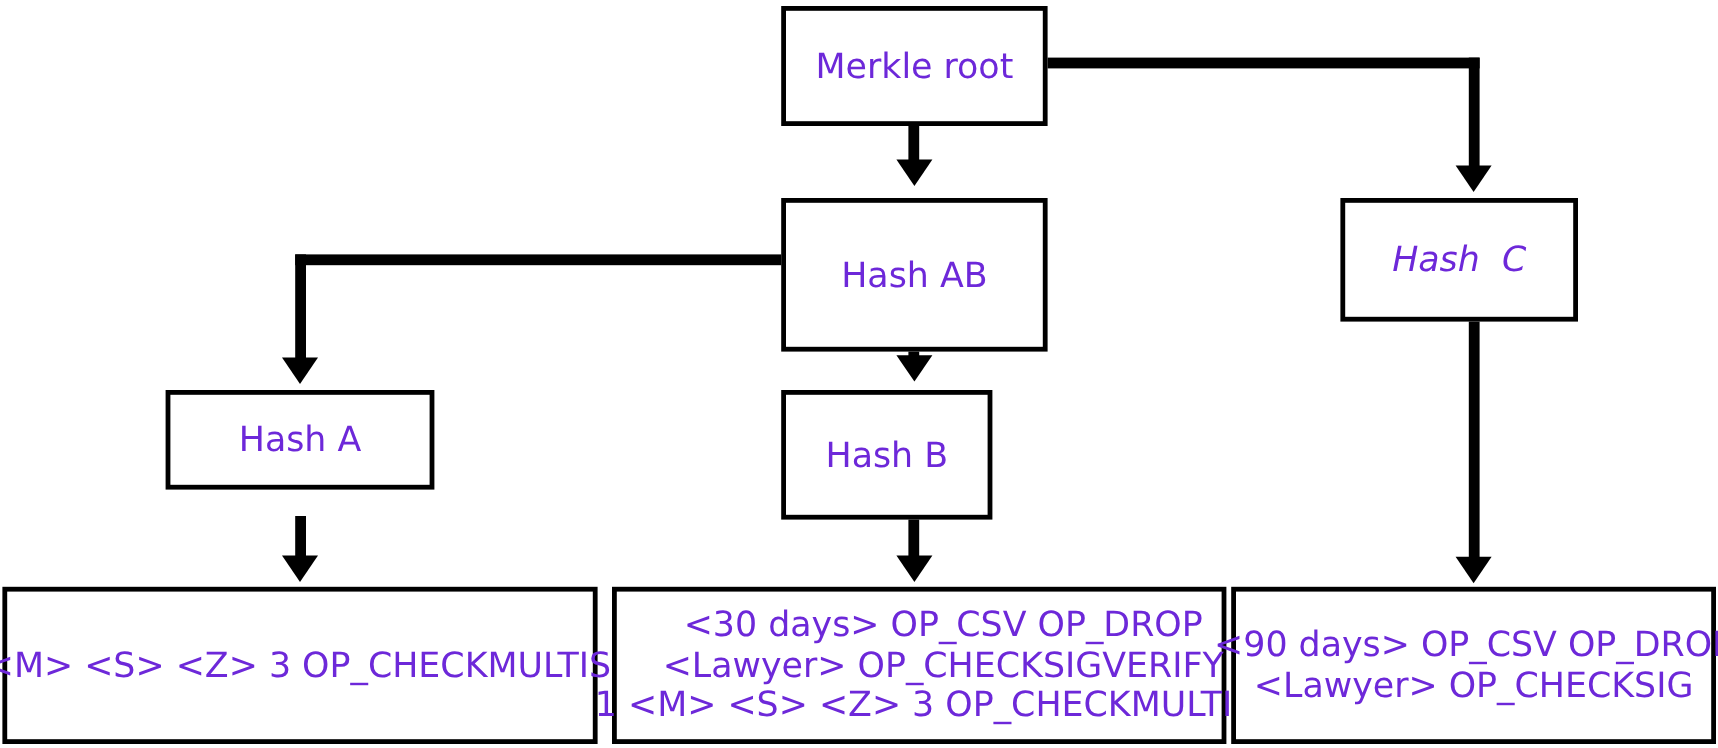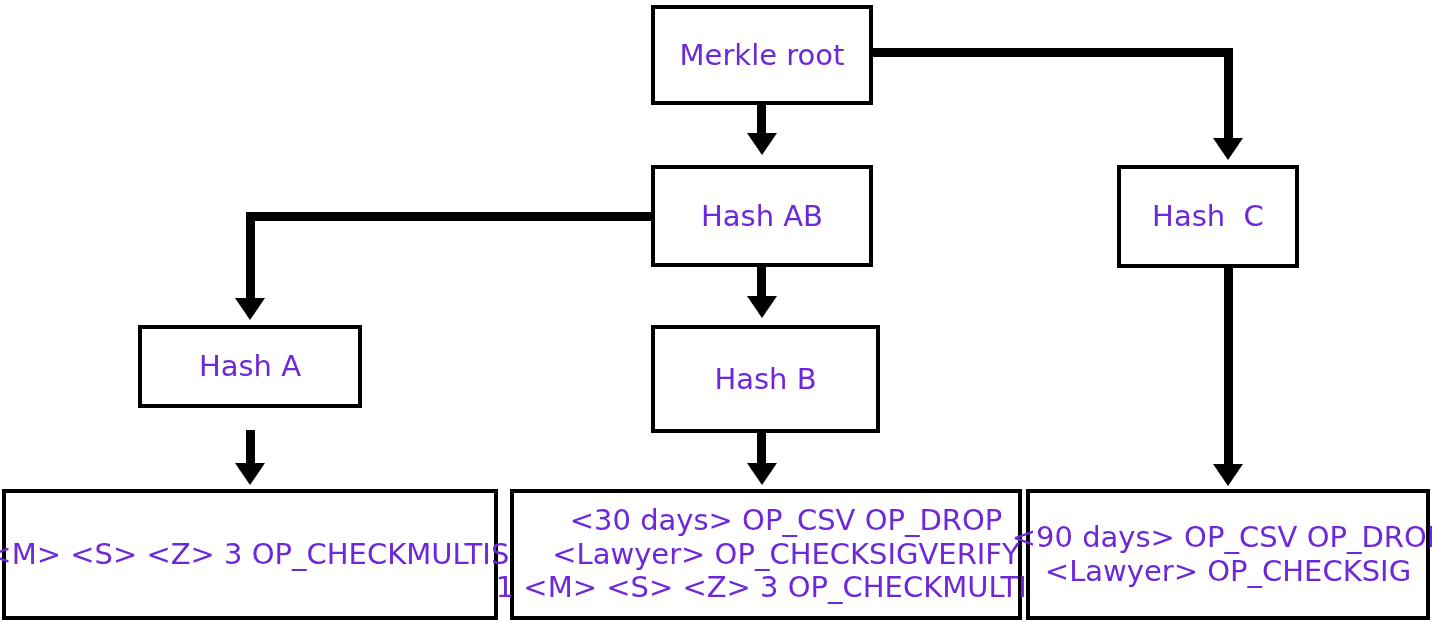--- a/index.html
+++ b/index.html
@@ -74,33 +74,33 @@
   <div class="seg" style="left:757px; top:430px; width:9px; height:36px;"></div>
   <div class="arrowhead" style="left:747px; top:463px;"></div>
 
   <div class="seg" style="left:1224px; top:265px; width:9px; height:202px;"></div>
   <div class="arrowhead" style="left:1213px; top:464px;"></div>
 
   <div class="node node-hash" style="left:651px; top:5px; width:222px; height:100px;">
     <span class="label">Merkle root</span>
   </div>
 
-  <div class="node node-hash" style="left:651px; top:165px; width:222px; height:102px;">
+  <div class="node node-hash" style="left:651px; top:165px; width:222px; height:128px;">
     <span class="label">Hash AB</span>
   </div>
 
-  <div class="node node-hash" style="left:1117px; top:165px; width:182px; height:103px;">
+  <div class="node node-hash" style="left:1117px; top:165px; width:198px; height:103px;font-style:italic;">
     <span class="label">Hash  C</span>
   </div>
 
   <div class="node node-hash" style="left:138px; top:325px; width:224px; height:83px;">
     <span class="label">Hash A</span>
   </div>
 
-  <div class="node node-hash" style="left:651px; top:325px; width:229px; height:108px;">
+  <div class="node node-hash" style="left:651px; top:325px; width:176px; height:108px;">
     <span class="label">Hash B</span>
   </div>
 
   <div class="node node-script" style="left:2px; top:489px; width:496px; height:131px;">
     <span class="label">2 &lt;M&gt; &lt;S&gt; &lt;Z&gt; 3 OP_CHECKMULTISIG</span>
   </div>
 
   <div class="node node-script" style="left:510px; top:489px; width:512px; height:131px;padding-left:40px;">
     <span class="label">&lt;30 days&gt; OP_CSV OP_DROP
 &lt;Lawyer&gt; OP_CHECKSIGVERIFY

